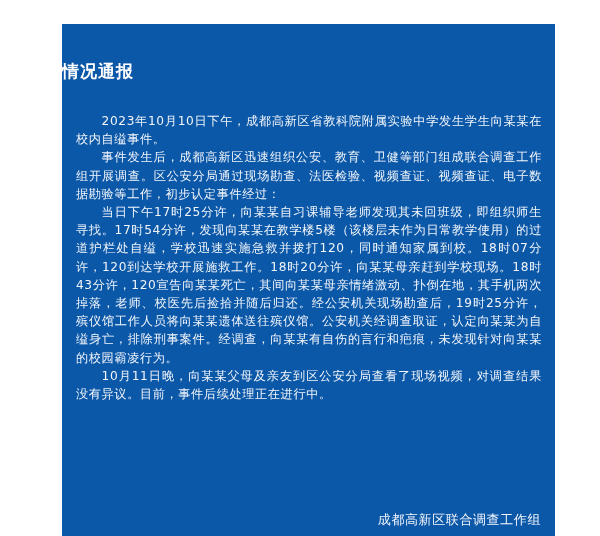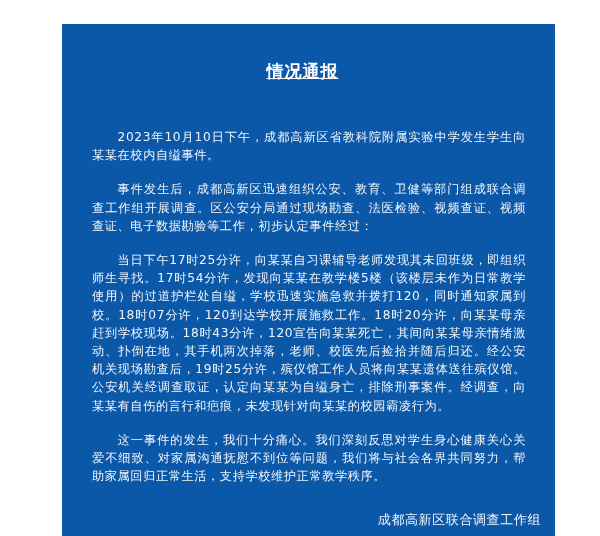--- a/index.html
+++ b/index.html
@@ -12,52 +12,50 @@
   .panel {
     position: absolute;
     left: 62px; top: 24px;
     width: 493px; height: 512px;
     background: #0b57a8;
     color: #f2f6fb;
   }
   .title {
     position: absolute;
     left: 0; right: 12px; top: 36px;
-    text-align: center;
     font-size: 17px;
     font-weight: bold;
     letter-spacing: 1px;
     color: #ffffff;
-    text-decoration: underline;
   }
   .body-text {
     position: absolute;
     left: 14px; width: 466px; top: 88px;
     font-size: 12.2px;
     line-height: 18.2px;
     letter-spacing: 0.6px;
     text-align: justify;
   }
   .para {
-    margin: 16px;
+    margin: 0;
     text-indent: 2.1em;
   }
   .signature {
     position: absolute;
     right: 14px; top: 487px;
     font-size: 13px;
     letter-spacing: 0.6px;
     color: #f2f6fb;
   }
 </style>
 </head>
 <body>
 
 <div class="panel">
   <div class="title">情况通报</div>
   <div class="body-text">
     <p class="para">2023年10月10日下午，成都高新区省教科院附属实验中学发生学生向某某在校内自缢事件。</p>
     <p class="para">事件发生后，成都高新区迅速组织公安、教育、卫健等部门组成联合调查工作组开展调查。区公安分局通过现场勘查、法医检验、视频查证、视频查证、电子数据勘验等工作，初步认定事件经过：</p>
     <p class="para">当日下午17时25分许，向某某自习课辅导老师发现其未回班级，即组织师生寻找。17时54分许，发现向某某在教学楼5楼（该楼层未作为日常教学使用）的过道护栏处自缢，学校迅速实施急救并拨打120，同时通知家属到校。18时07分许，120到达学校开展施救工作。18时20分许，向某某母亲赶到学校现场。18时43分许，120宣告向某某死亡，其间向某某母亲情绪激动、扑倒在地，其手机两次掉落，老师、校医先后捡拾并随后归还。经公安机关现场勘查后，19时25分许，殡仪馆工作人员将向某某遗体送往殡仪馆。公安机关经调查取证，认定向某某为自缢身亡，排除刑事案件。经调查，向某某有自伤的言行和疤痕，未发现针对向某某的校园霸凌行为。</p>
-    <p class="para">这一事件的发生，我们十分痛心。我们深刻反思对学生身心健康关心关爱不细致、对家属沟通抚慰不到位等问题，我们将与社会各界共同努力，帮助家属回归正常生活，支持学校维护正常教学秩序。</p>
+    <p class="para">10月11日晚，向某某父母及亲友到区公安分局查看了现场视频，对调查结果没有异议。目前，事件后续处理正在进行中。</p>
   </div>
   <div class="signature">成都高新区联合调查工作组</div>
 </div>
 
 </body></html>

